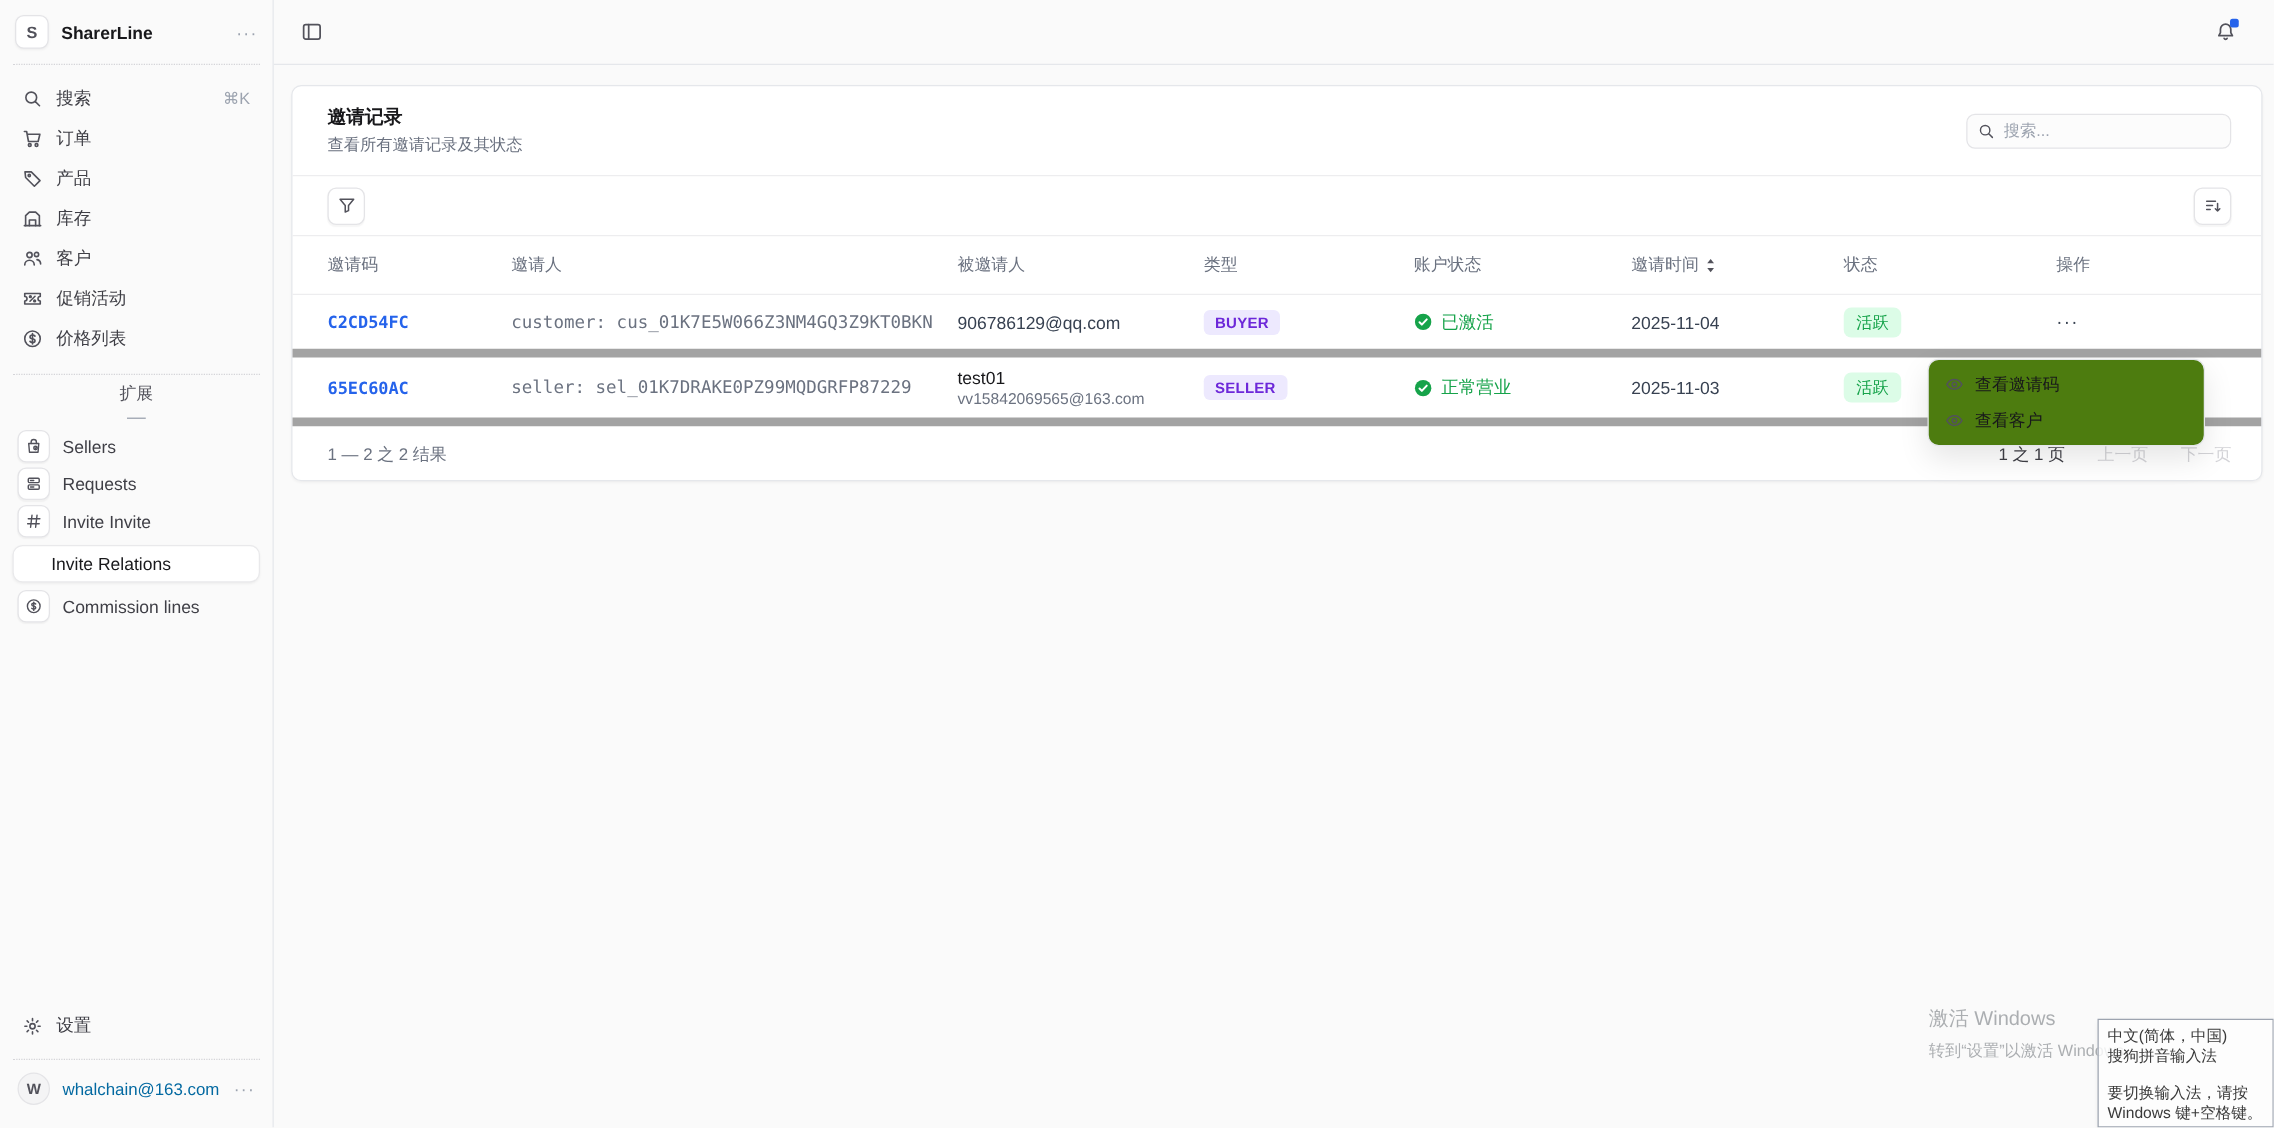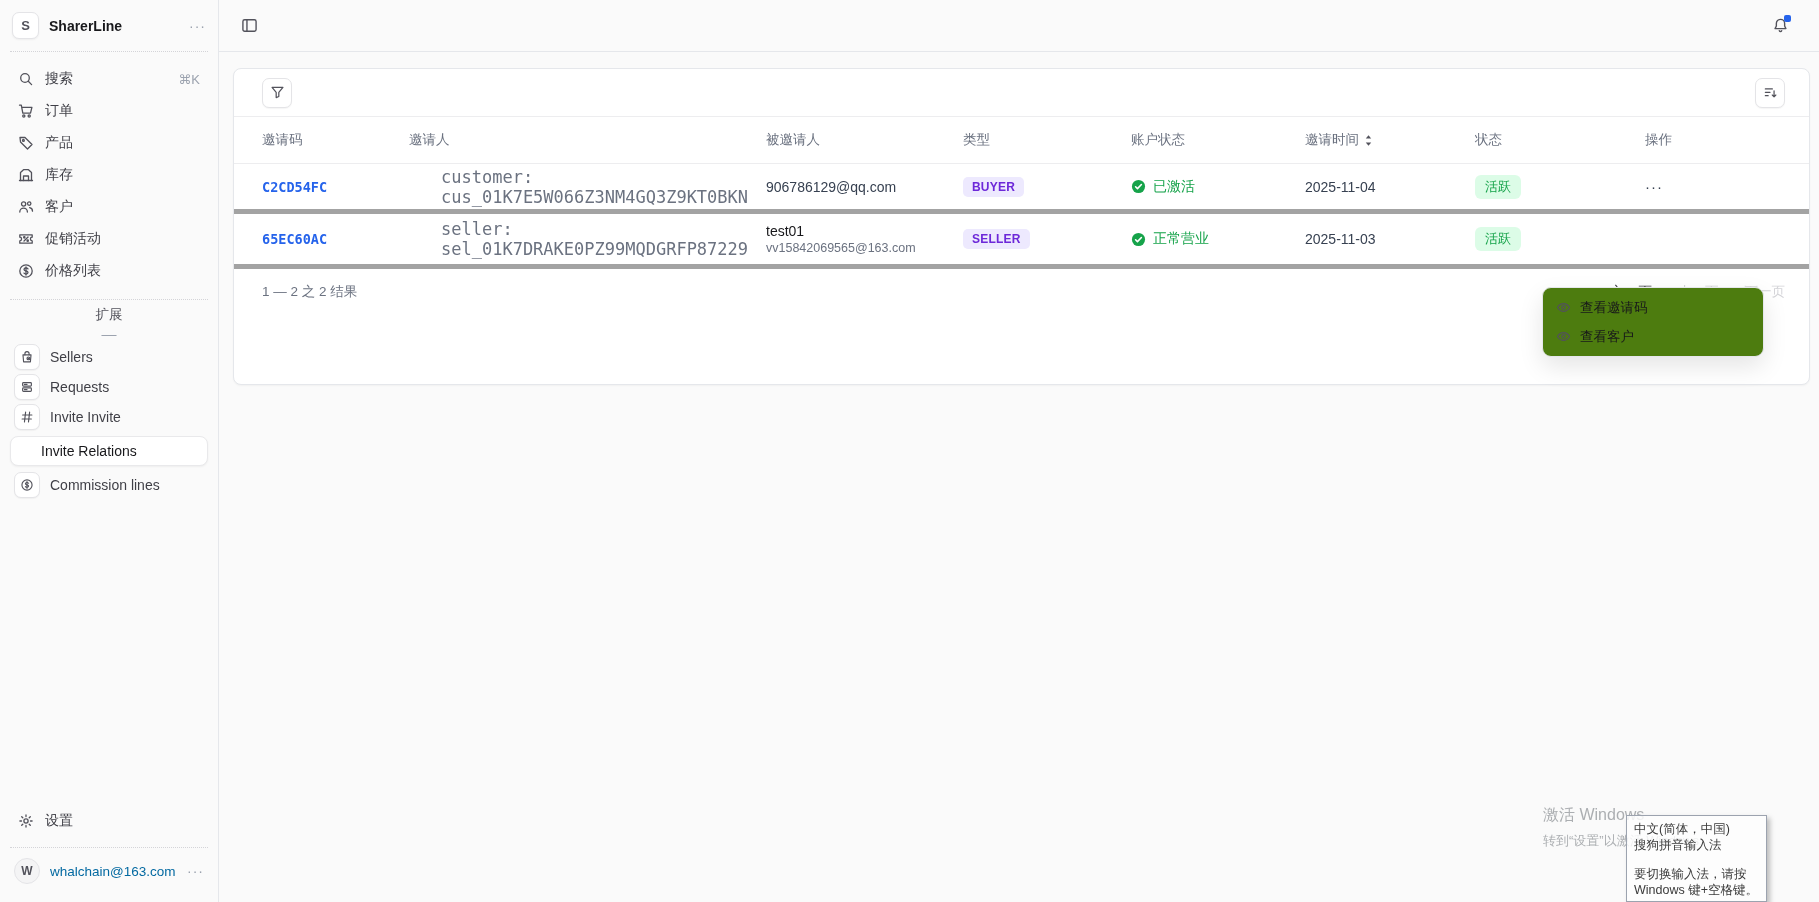--- a/index.html
+++ b/index.html
@@ -110,28 +110,28 @@
     display:flex; align-items:center; justify-content:center; cursor:pointer;
   }
 
   .tgrid {
     display:grid; align-items:center;
     grid-template-columns:147px 357px 197px 168px 174px 170px 170px 1fr;
     padding:0 20px 0 28px;
   }
   .thead { height:47px; border-bottom:1px solid #ededef; color:#6b7280; font-size:13.5px; }
   .th { display:flex; align-items:center; gap:5px; }
-  .trow { border-bottom:5px solid #a3a3a3; font-size:14px; color:#374151; }
+  .trow { border-bottom:7px solid #a3a3a3; font-size:14px; color:#374151; }
   .trow.r1 { height:50px; }
   .trow.r2 { height:55px; }
   .code-link {
     color:#2563eb; font-weight:700; font-size:13.5px;
     font-family:"DejaVu Sans Mono","Liberation Mono",monospace; cursor:pointer; text-decoration:none;
   }
-  .mono { font-family:"DejaVu Sans Mono","Liberation Mono",monospace; font-size:17px; color:#6b7280;margin-left:32px; }
+  .mono { font-family:"DejaVu Sans Mono","Liberation Mono",monospace; font-size:14px; color:#6b7280; }
   .invitee-name { color:#18181b; font-size:14px; }
   .invitee-email-sub { color:#6b7280; font-size:12.5px; margin-top:2px; }
   .type-badge {
     display:inline-block; background:#ede9fe; color:#6d28d9; font-size:12px; font-weight:600;
     padding:3px 9px; border-radius:5px; letter-spacing:.2px;
   }
   .acct-status { display:flex; align-items:center; gap:7px; color:#16a34a; font-size:14px; }
   .status-badge {
     display:inline-block; background:#dcfce7; color:#16a34a; font-size:13px;
     padding:3px 10px; border-radius:6px;
@@ -155,21 +155,21 @@
   .ctx-item {
     height:29px; display:flex; align-items:center; gap:9px; padding:0 8px;
     border-radius:6px; font-size:13.5px; color:#18181b; cursor:pointer;
   }
 
   
   .watermark { position:absolute; left:1543px; top:805px; color:rgba(122,127,133,.62); z-index:5; }
   .wm-title { font-size:16px; }
   .wm-sub { font-size:13px; margin-top:6px; }
   .ime-tip {
-    position:absolute; left:1626px; top:815px; width:141px; height:87px;
+    position:absolute; left:1678px; top:815px; width:141px; height:87px;
     background:rgba(254,254,254,.82); border:1px solid #9ca3af;
     box-shadow:3px 3px 5px rgba(0,0,0,.25); padding:6px 7px;
     font-size:12.5px; line-height:15.5px; color:#3a3a3a; z-index:10;
   }
   .ime-gap { height:14px; }
 </style>
 </head>
 <body>
 
 <aside class="sidebar">
@@ -333,20 +333,33 @@
     <button class="icon-btn">
       <span><svg class="ico" width="17" height="17" viewBox="0 0 16 16">
             <path d="M8 2.2a3.9 3.9 0 00-3.9 3.9v2.4L2.9 10.9h10.2l-1.2-2.4V6.1A3.9 3.9 0 008 2.2z"></path>
             <path d="M6.9 12.9a1.2 1.2 0 002.2 0"></path>
           </svg></span>
       <span class="notif-dot"></span>
     </button>
   </div>
 
   <section class="card">
+    <div class="card-header">
+      <div>
+        <div class="page-title">邀请记录</div>
+        <div class="page-subtitle">查看所有邀请记录及其状态</div>
+      </div>
+      <div class="search-wrap">
+        <span><svg class="ico" width="14" height="14" viewBox="0 0 16 16">
+              <circle cx="7" cy="7" r="4.3"></circle>
+              <line x1="10.3" y1="10.3" x2="13.6" y2="13.6"></line>
+            </svg></span>
+        <input class="search-input" type="text" placeholder="搜索..." style="">
+      </div>
+    </div>
 
     <div class="filter-row">
       <button class="tool-btn">
         <span>
             <svg class="ico" width="15" height="15" viewBox="0 0 16 16">
               <path d="M2.2 2.6h11.6L9.4 7.9v4.4l-2.8 1.1V7.9z"></path>
             </svg>
           </span>
       </button>
       <button class="tool-btn">

